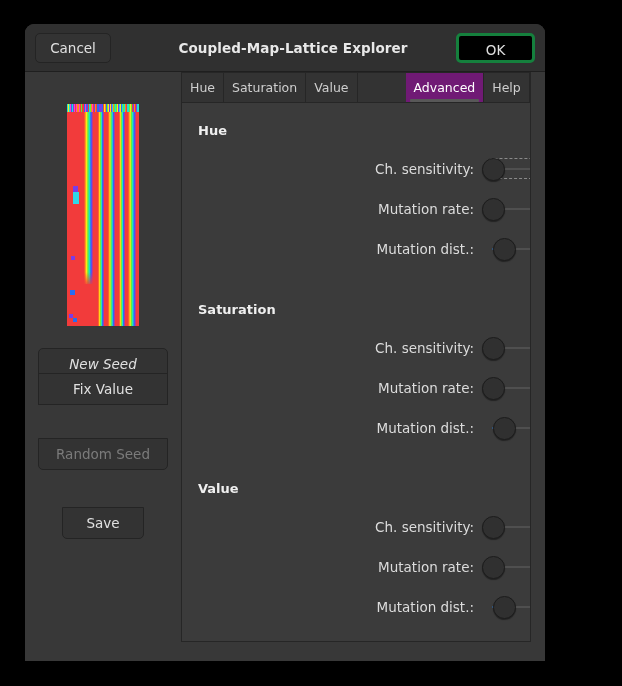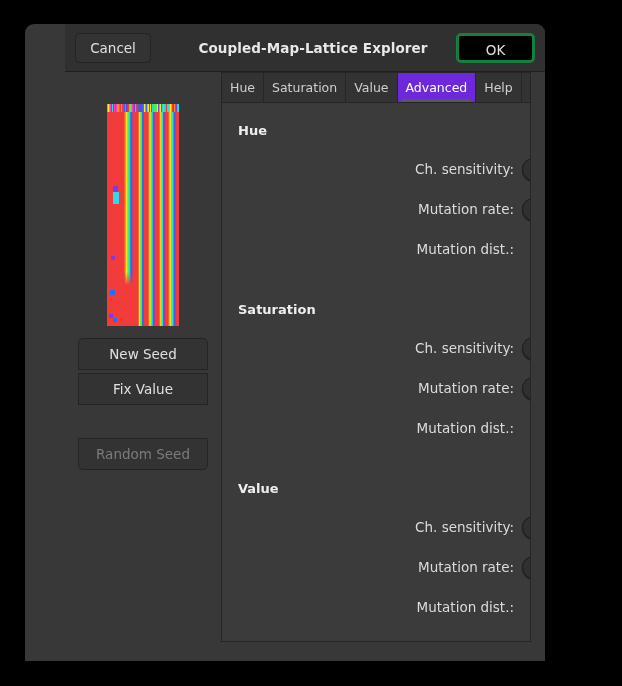--- a/index.html
+++ b/index.html
@@ -24,21 +24,20 @@
   .window {
     position: absolute;
     left: 25px;
     top: 24px;
     width: 520px;
     height: 637px;
     background: #383838;
     border-radius: 9px 9px 0 0;
     box-sizing: border-box;
     overflow: hidden;
-    padding-left: 40px;
   }
 
   
   .headerbar {
     position: relative;
     height: 48px;
     background: #303030;
     border-bottom: 1px solid #1f1f1f;
     box-sizing: border-box;
   }
@@ -131,21 +130,21 @@
     text-align: center;
     box-sizing: border-box;
     cursor: pointer;
     user-select: none;
   }
   .lbtn.disabled {
     color: #7b7b7b;
     cursor: default;
   }
 
-  .lbtn.b-newseed { top: 266px; border-radius: 5px 5px 0 0; }
+  .lbtn.b-newseed { top: 276px; border-radius: 5px 5px 0 0; font-style: italic; }
   .lbtn.b-fixseed { top: 301px; border-radius: 0; }
   .lbtn.b-randseed{ top: 332px; border-radius: 0 0 5px 5px; margin-top: 34px; }
 
   .lbtn2 {
     position: absolute;
     left: 37px;
     width: 82px;
     height: 32px;
     background: #333333;
     border: 1px solid #242424;
@@ -190,22 +189,23 @@
     line-height: 29px;
     color: #cfcfcf;
     font-size: 12.5px;
     border-right: 1px solid #262626;
     box-sizing: border-box;
     cursor: pointer;
     user-select: none;
     white-space: nowrap;
   }
   .tab.active {
-    background: #6d28d9;
+    background: #701a75;
     color: #ffffff;
+    margin-left: 48px;
   }
   .tab.active::after {
     content: "";
     position: absolute;
     left: 4px; right: 4px; bottom: 0;
     height: 3px;
     background: #585858;
     border-radius: 1px;
   }
   .tab-filler {
@@ -338,20 +338,21 @@
               <div style="position: absolute; left: 2px; top: 210px; width: 4px; height: 4px; background: rgb(122, 60, 232);"></div>
               <div style="position: absolute; left: 6px; top: 214px; width: 4px; height: 4px; background: rgb(42, 108, 240);"></div>
             </div>
           <div class="chaostop" style="background: linear-gradient(90deg, rgb(32, 224, 208) 0px, rgb(32, 224, 208) 1px, rgb(255, 232, 26) 1px, rgb(255, 232, 26) 2px, rgb(32, 224, 208) 2px, rgb(32, 224, 208) 3px, rgb(255, 60, 207) 3px, rgb(255, 60, 207) 4px, rgb(42, 108, 240) 4px, rgb(42, 108, 240) 5px, rgb(32, 224, 208) 5px, rgb(32, 224, 208) 6px, rgb(122, 60, 232) 6px, rgb(122, 60, 232) 7px, rgb(255, 60, 207) 7px, rgb(255, 60, 207) 8px, rgb(242, 59, 59) 8px, rgb(242, 59, 59) 9px, rgb(255, 60, 207) 9px, rgb(255, 60, 207) 10px, rgb(255, 138, 26) 10px, rgb(255, 138, 26) 11px, rgb(255, 138, 26) 11px, rgb(255, 138, 26) 12px, rgb(255, 60, 207) 12px, rgb(255, 60, 207) 13px, rgb(242, 59, 59) 13px, rgb(242, 59, 59) 14px, rgb(92, 240, 60) 14px, rgb(92, 240, 60) 15px, rgb(242, 59, 59) 15px, rgb(242, 59, 59) 16px, rgb(242, 59, 59) 16px, rgb(242, 59, 59) 17px, rgb(42, 108, 240) 17px, rgb(42, 108, 240) 18px, rgb(255, 60, 207) 18px, rgb(255, 60, 207) 19px, rgb(122, 60, 232) 19px, rgb(122, 60, 232) 20px, rgb(42, 108, 240) 20px, rgb(42, 108, 240) 21px, rgb(242, 59, 59) 21px, rgb(242, 59, 59) 22px, rgb(32, 224, 208) 22px, rgb(32, 224, 208) 23px, rgb(92, 240, 60) 23px, rgb(92, 240, 60) 24px, rgb(255, 138, 26) 24px, rgb(255, 138, 26) 25px, rgb(255, 60, 207) 25px, rgb(255, 60, 207) 26px, rgb(242, 59, 59) 26px, rgb(242, 59, 59) 27px, rgb(122, 60, 232) 27px, rgb(122, 60, 232) 28px, rgb(255, 138, 26) 28px, rgb(255, 138, 26) 29px, rgb(242, 59, 59) 29px, rgb(242, 59, 59) 30px, rgb(42, 108, 240) 30px, rgb(42, 108, 240) 31px, rgb(42, 108, 240) 31px, rgb(42, 108, 240) 32px, rgb(122, 60, 232) 32px, rgb(122, 60, 232) 33px, rgb(122, 60, 232) 33px, rgb(122, 60, 232) 34px, rgb(122, 60, 232) 34px, rgb(122, 60, 232) 35px, rgb(42, 108, 240) 35px, rgb(42, 108, 240) 36px, rgb(242, 59, 59) 36px, rgb(242, 59, 59) 37px, rgb(255, 232, 26) 37px, rgb(255, 232, 26) 38px, rgb(255, 138, 26) 38px, rgb(255, 138, 26) 39px, rgb(42, 108, 240) 39px, rgb(42, 108, 240) 40px, rgb(92, 240, 60) 40px, rgb(92, 240, 60) 41px, rgb(255, 232, 26) 41px, rgb(255, 232, 26) 42px, rgb(122, 60, 232) 42px, rgb(122, 60, 232) 43px, rgb(255, 232, 26) 43px, rgb(255, 232, 26) 44px, rgb(122, 60, 232) 44px, rgb(122, 60, 232) 45px, rgb(32, 224, 208) 45px, rgb(32, 224, 208) 46px, rgb(255, 138, 26) 46px, rgb(255, 138, 26) 47px, rgb(92, 240, 60) 47px, rgb(92, 240, 60) 48px, rgb(32, 224, 208) 48px, rgb(32, 224, 208) 49px, rgb(92, 240, 60) 49px, rgb(92, 240, 60) 50px, rgb(255, 232, 26) 50px, rgb(255, 232, 26) 51px, rgb(122, 60, 232) 51px, rgb(122, 60, 232) 52px, rgb(32, 224, 208) 52px, rgb(32, 224, 208) 53px, rgb(255, 232, 26) 53px, rgb(255, 232, 26) 54px, rgb(42, 108, 240) 54px, rgb(42, 108, 240) 55px, rgb(32, 224, 208) 55px, rgb(32, 224, 208) 56px, rgb(92, 240, 60) 56px, rgb(92, 240, 60) 57px, rgb(32, 224, 208) 57px, rgb(32, 224, 208) 58px, rgb(255, 138, 26) 58px, rgb(255, 138, 26) 59px, rgb(242, 59, 59) 59px, rgb(242, 59, 59) 60px, rgb(32, 224, 208) 60px, rgb(32, 224, 208) 61px, rgb(32, 224, 208) 61px, rgb(32, 224, 208) 62px, rgb(92, 240, 60) 62px, rgb(92, 240, 60) 63px, rgb(255, 232, 26) 63px, rgb(255, 232, 26) 64px, rgb(92, 240, 60) 64px, rgb(92, 240, 60) 65px, rgb(242, 59, 59) 65px, rgb(242, 59, 59) 66px, rgb(122, 60, 232) 66px, rgb(122, 60, 232) 67px, rgb(255, 138, 26) 67px, rgb(255, 138, 26) 68px, rgb(242, 59, 59) 68px, rgb(242, 59, 59) 69px, rgb(122, 60, 232) 69px, rgb(122, 60, 232) 70px, rgb(32, 224, 208) 70px, rgb(32, 224, 208) 71px, rgb(32, 224, 208) 71px, rgb(32, 224, 208) 72px);"></div>
         </div>
 
         <div class="lbtn b-newseed">New Seed</div>
         <div class="lbtn b-fixseed">Fix Value</div>
         <div class="lbtn b-randseed disabled">Random Seed</div>
 
+        <div class="lbtn2 b-save">Save</div>
       </div>
 
       <div class="notebook">
         <div class="tabbar" id="tabbar">
             <div class="tab">Hue</div>
             <div class="tab">Saturation</div>
             <div class="tab">Value</div>
             <div class="tab active">Advanced</div>
             <div class="tab">Help</div>
             <div class="tab-filler"></div>

